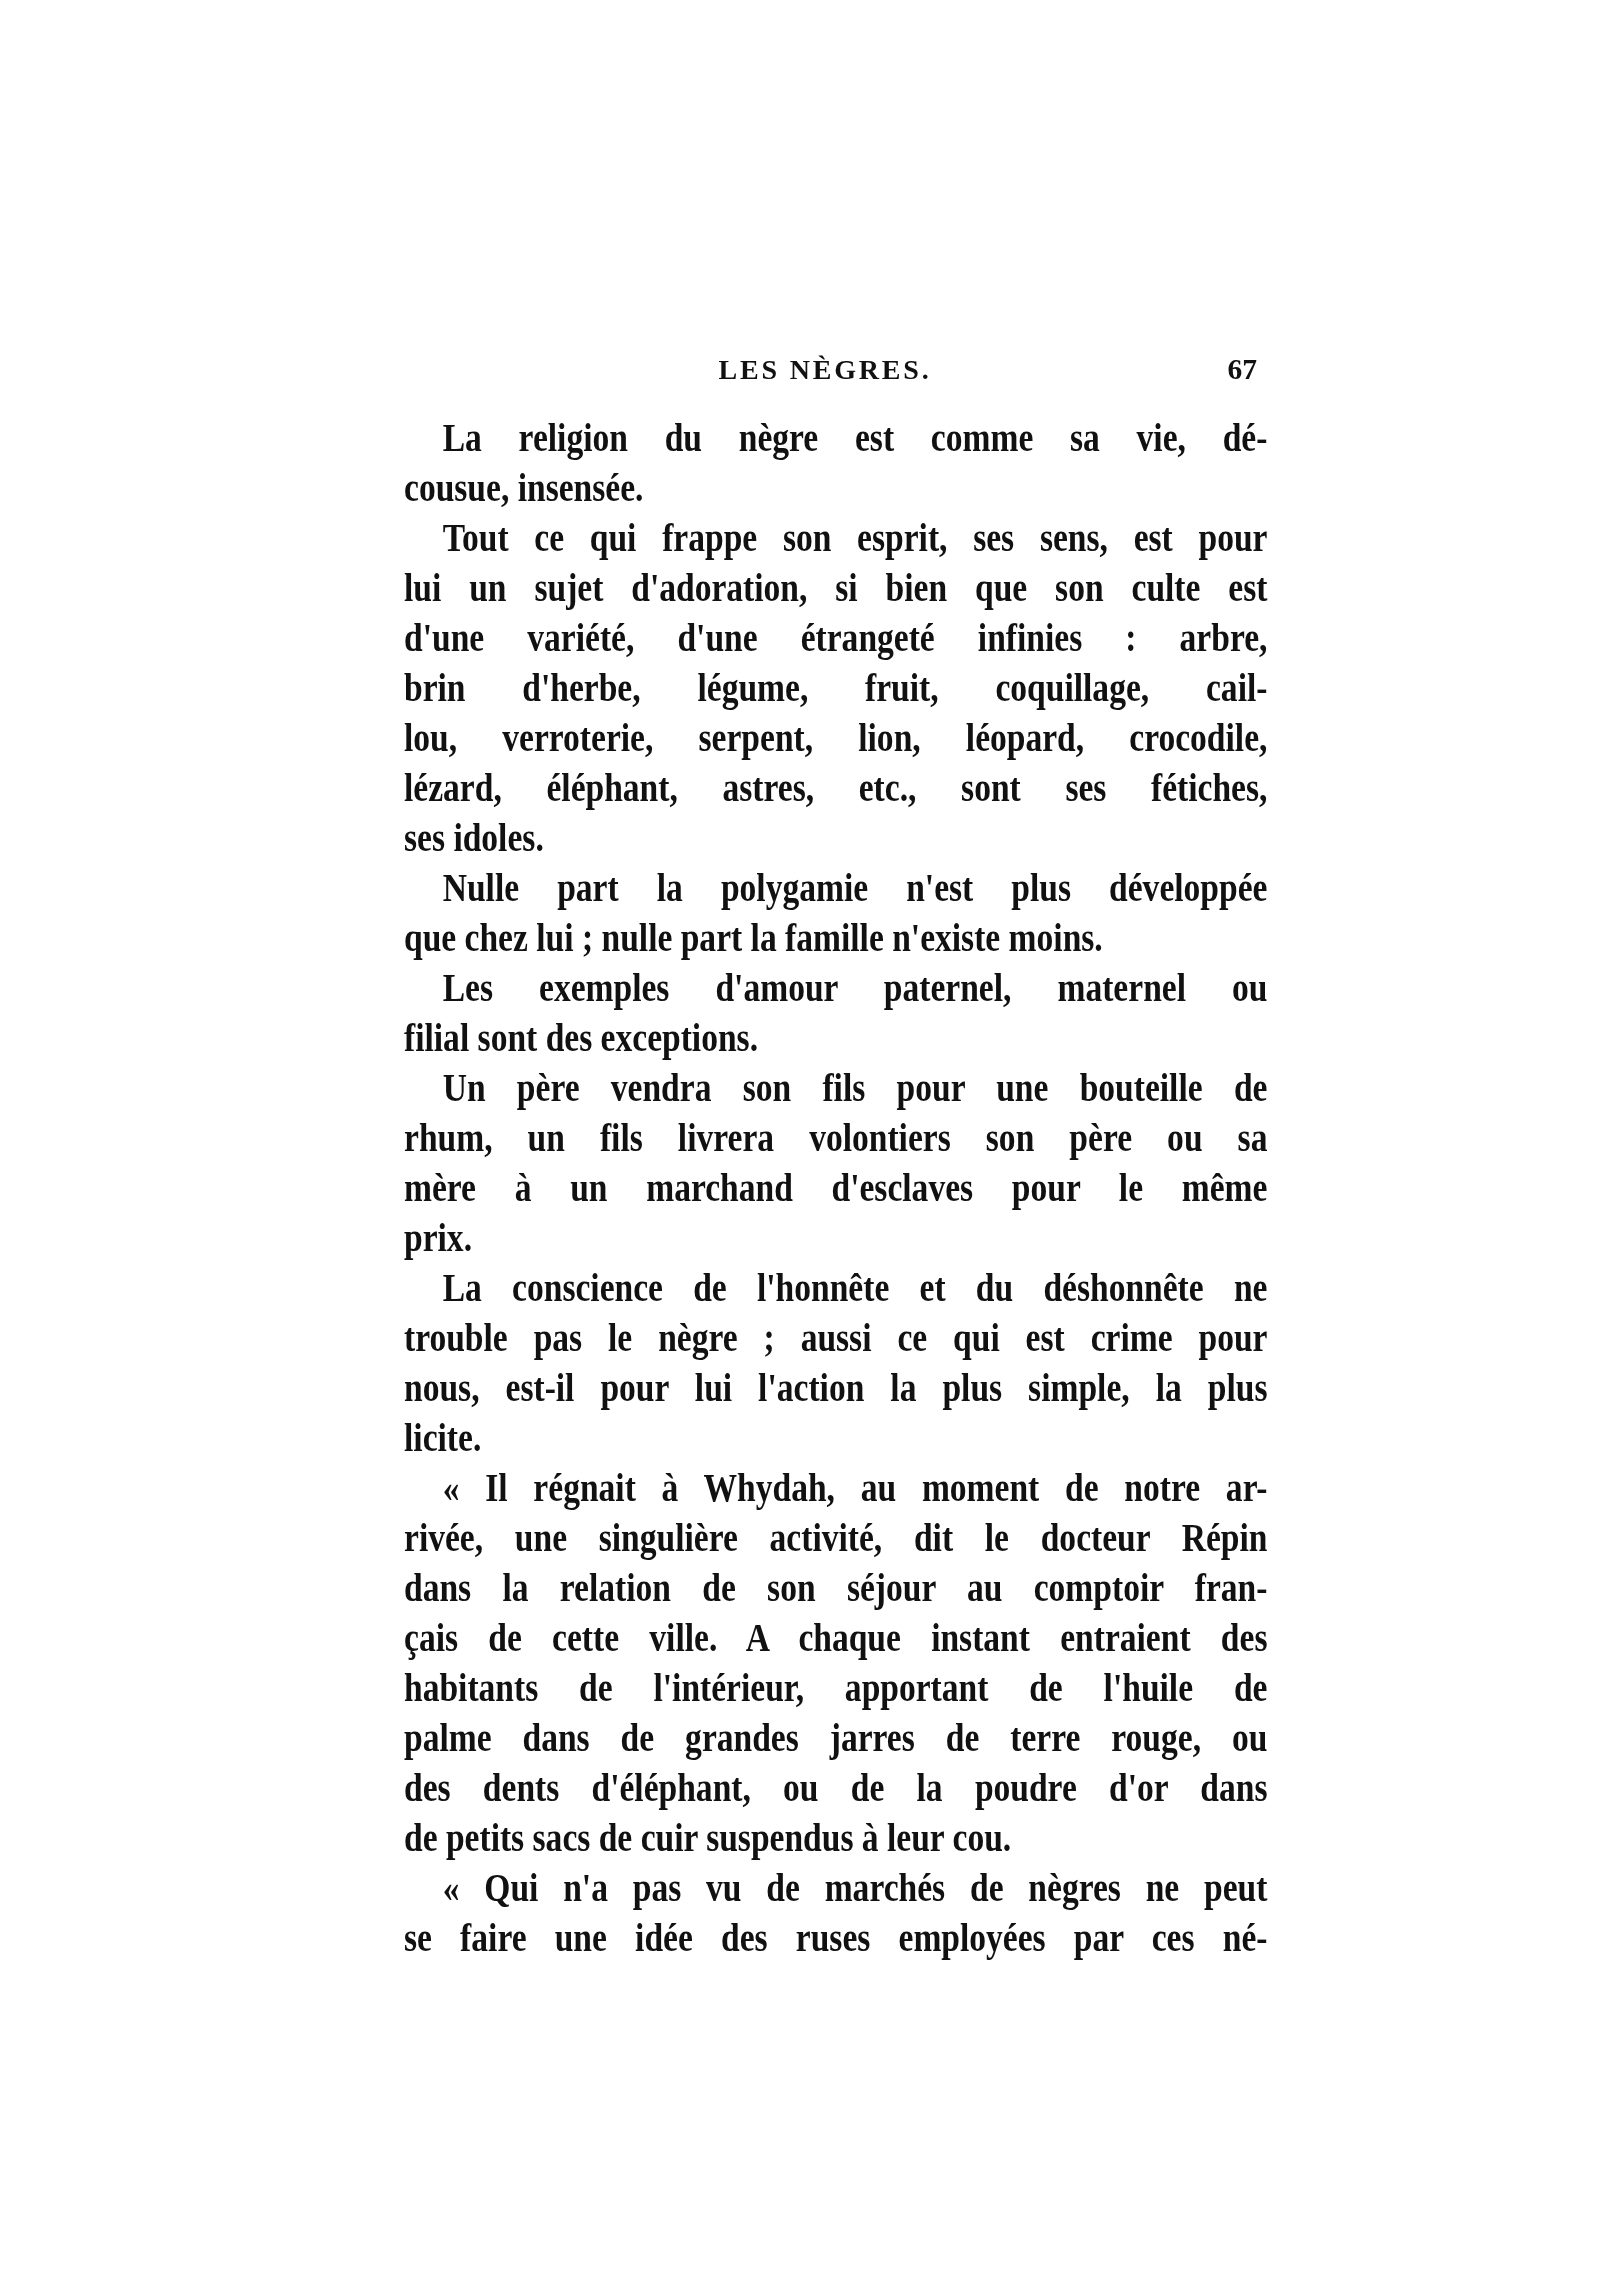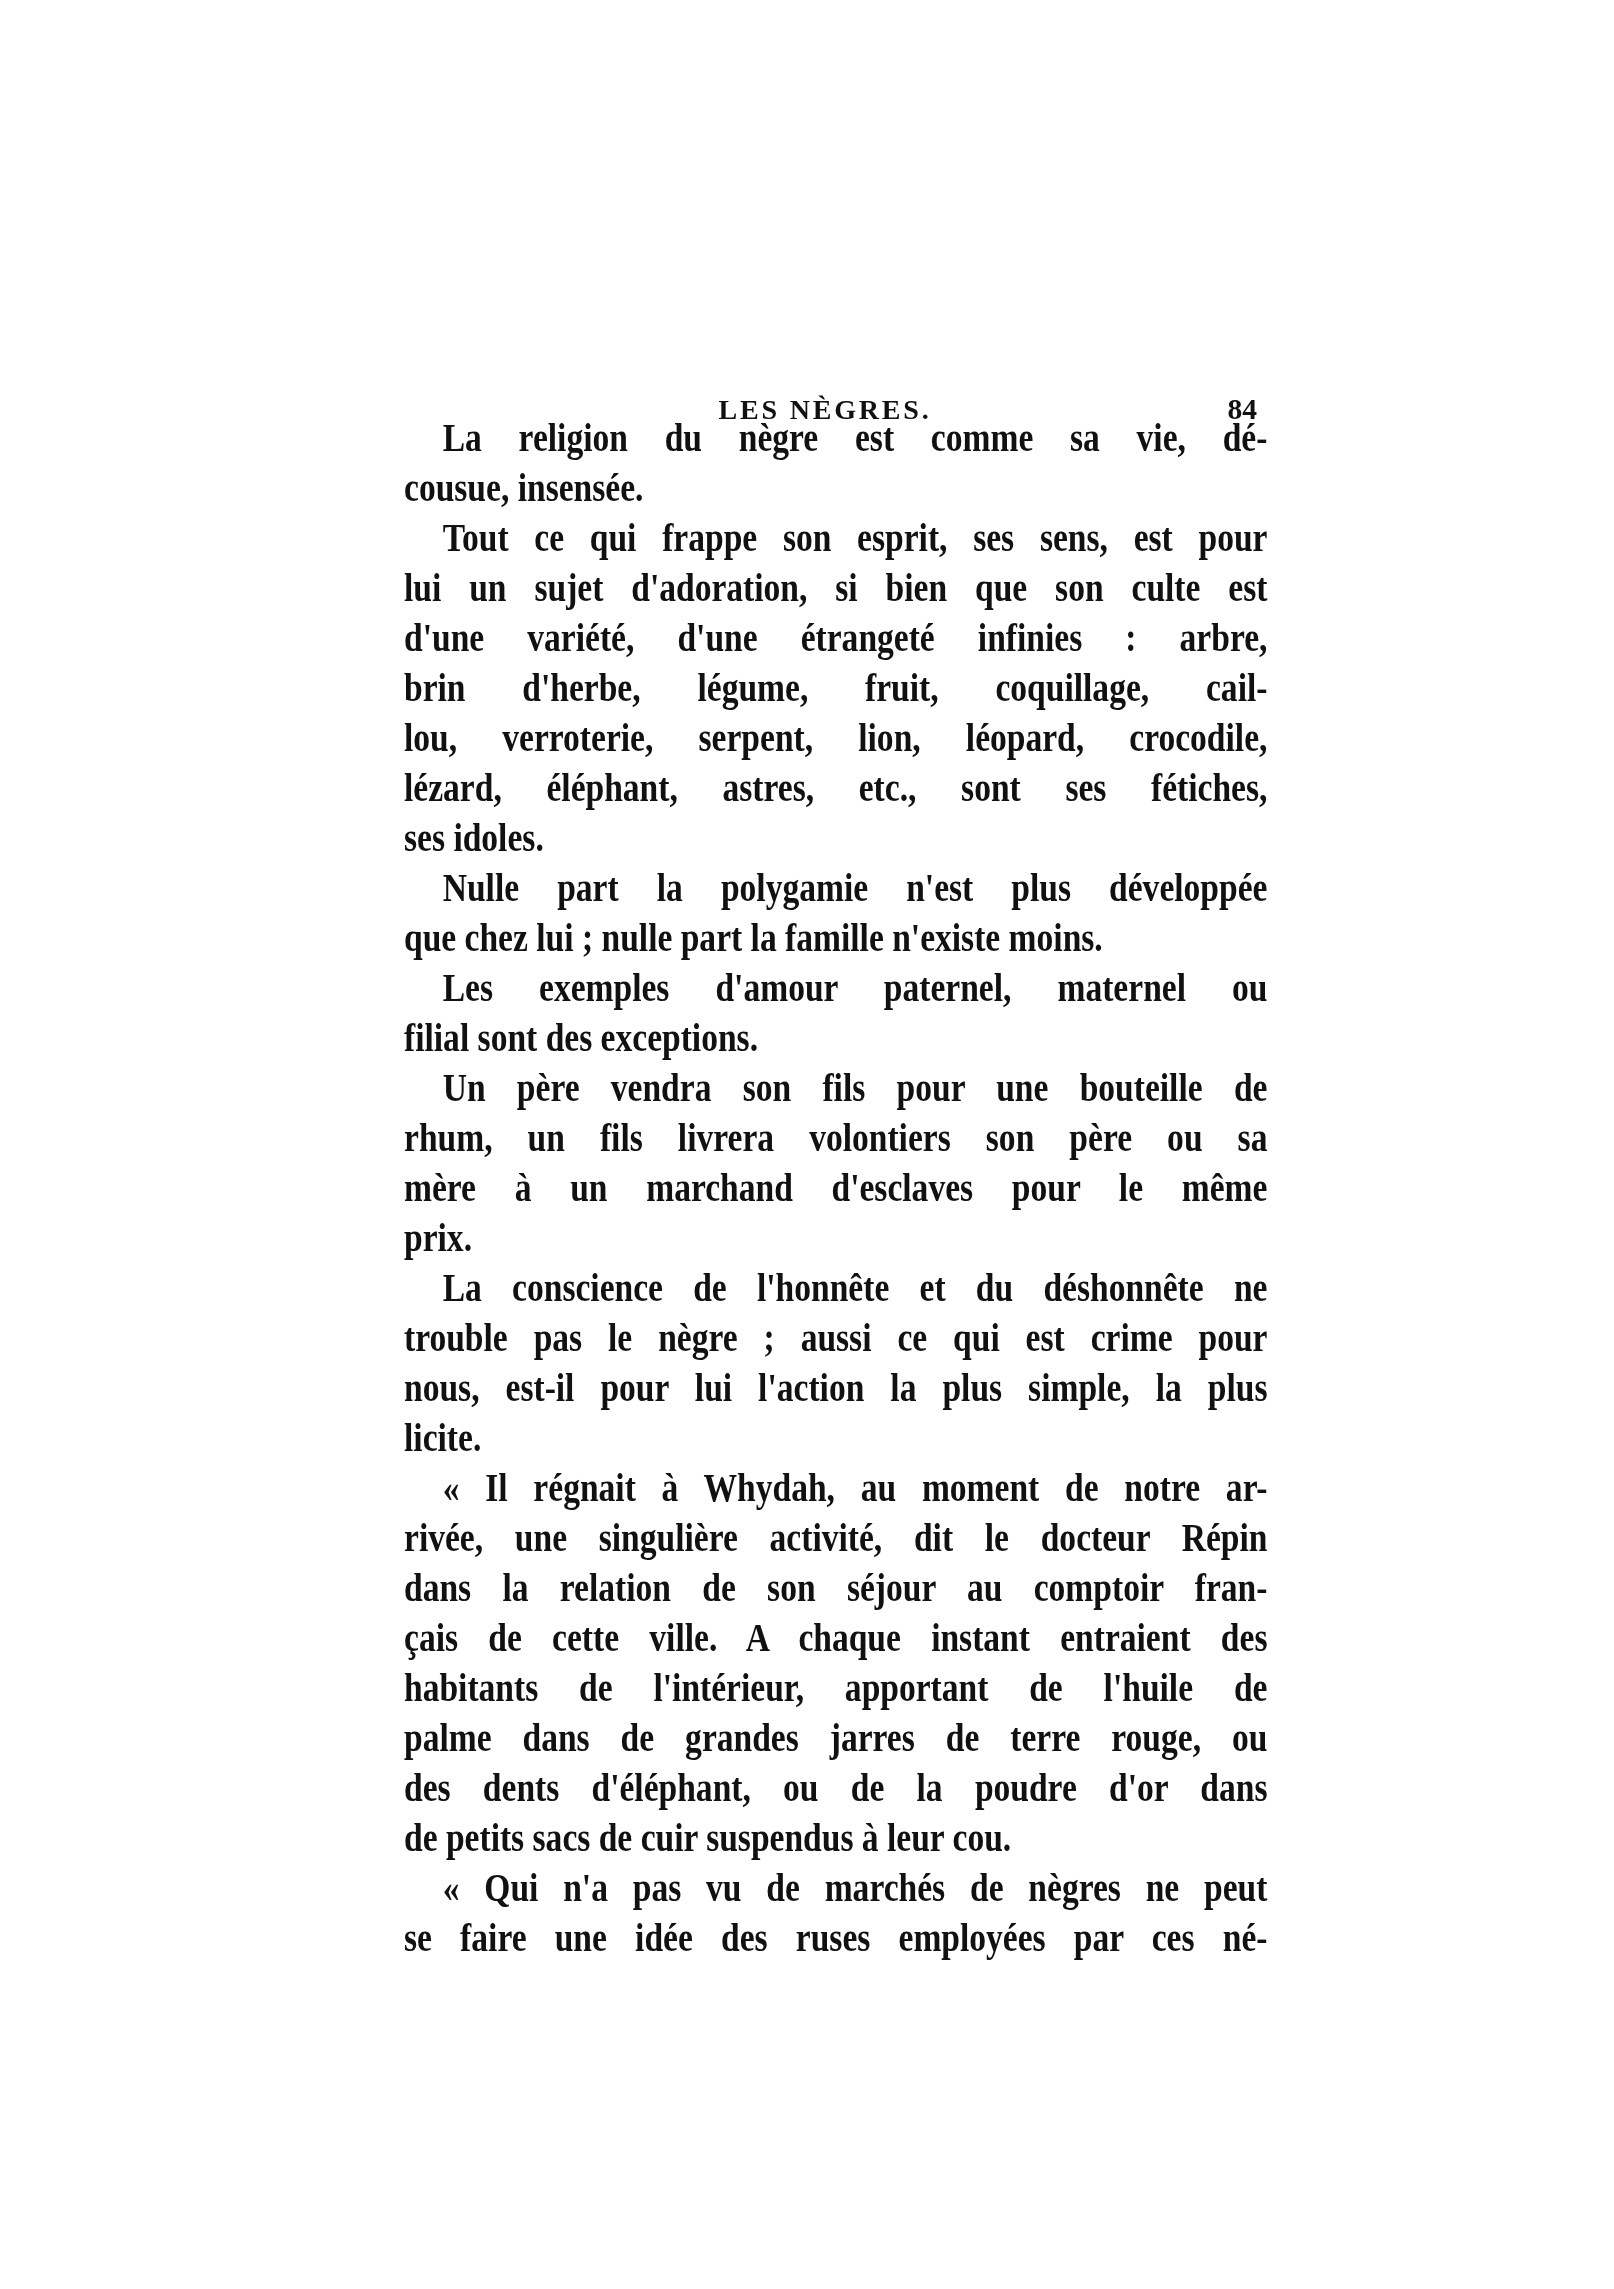--- a/index.html
+++ b/index.html
@@ -21,21 +21,20 @@
       width: 1614px;
       height: 2290px;
       background: #ffffff;
     }
     .running-head {
       position: absolute;
       left: 393px;
       top: 349px;
       width: 864px;
       height: 41px;
-      margin-top: 40px;
     }
     .running-title {
       position: absolute;
       left: 0;
       width: 864px;
       text-align: center;
       font-size: 28px;
       letter-spacing: 2.8px;
       font-weight: bold;
       font-variant: small-caps;
@@ -76,21 +75,21 @@
     .line.last {
       text-align-last: left;
     }
   </style>
 </head>
 <body>
 
 <div class="page">
   <div class="running-head">
     <span class="running-title">LES NÈGRES.</span>
-    <span class="page-number">84</span>
+    <span class="page-number">67</span>
   </div>
   <div class="body-text" id="body-text">
       <span class="line indent">La religion du nègre est comme sa vie, dé-</span>
       <span class="line last">cousue, insensée.</span>
       <span class="line indent">Tout ce qui frappe son esprit, ses sens, est pour</span>
       <span class="line">lui un sujet d'adoration, si bien que son culte est</span>
       <span class="line">d'une variété, d'une étrangeté infinies : arbre,</span>
       <span class="line">brin d'herbe, légume, fruit, coquillage, cail-</span>
       <span class="line">lou, verroterie, serpent, lion, léopard, crocodile,</span>
       <span class="line">lézard, éléphant, astres, etc., sont ses fétiches,</span>

